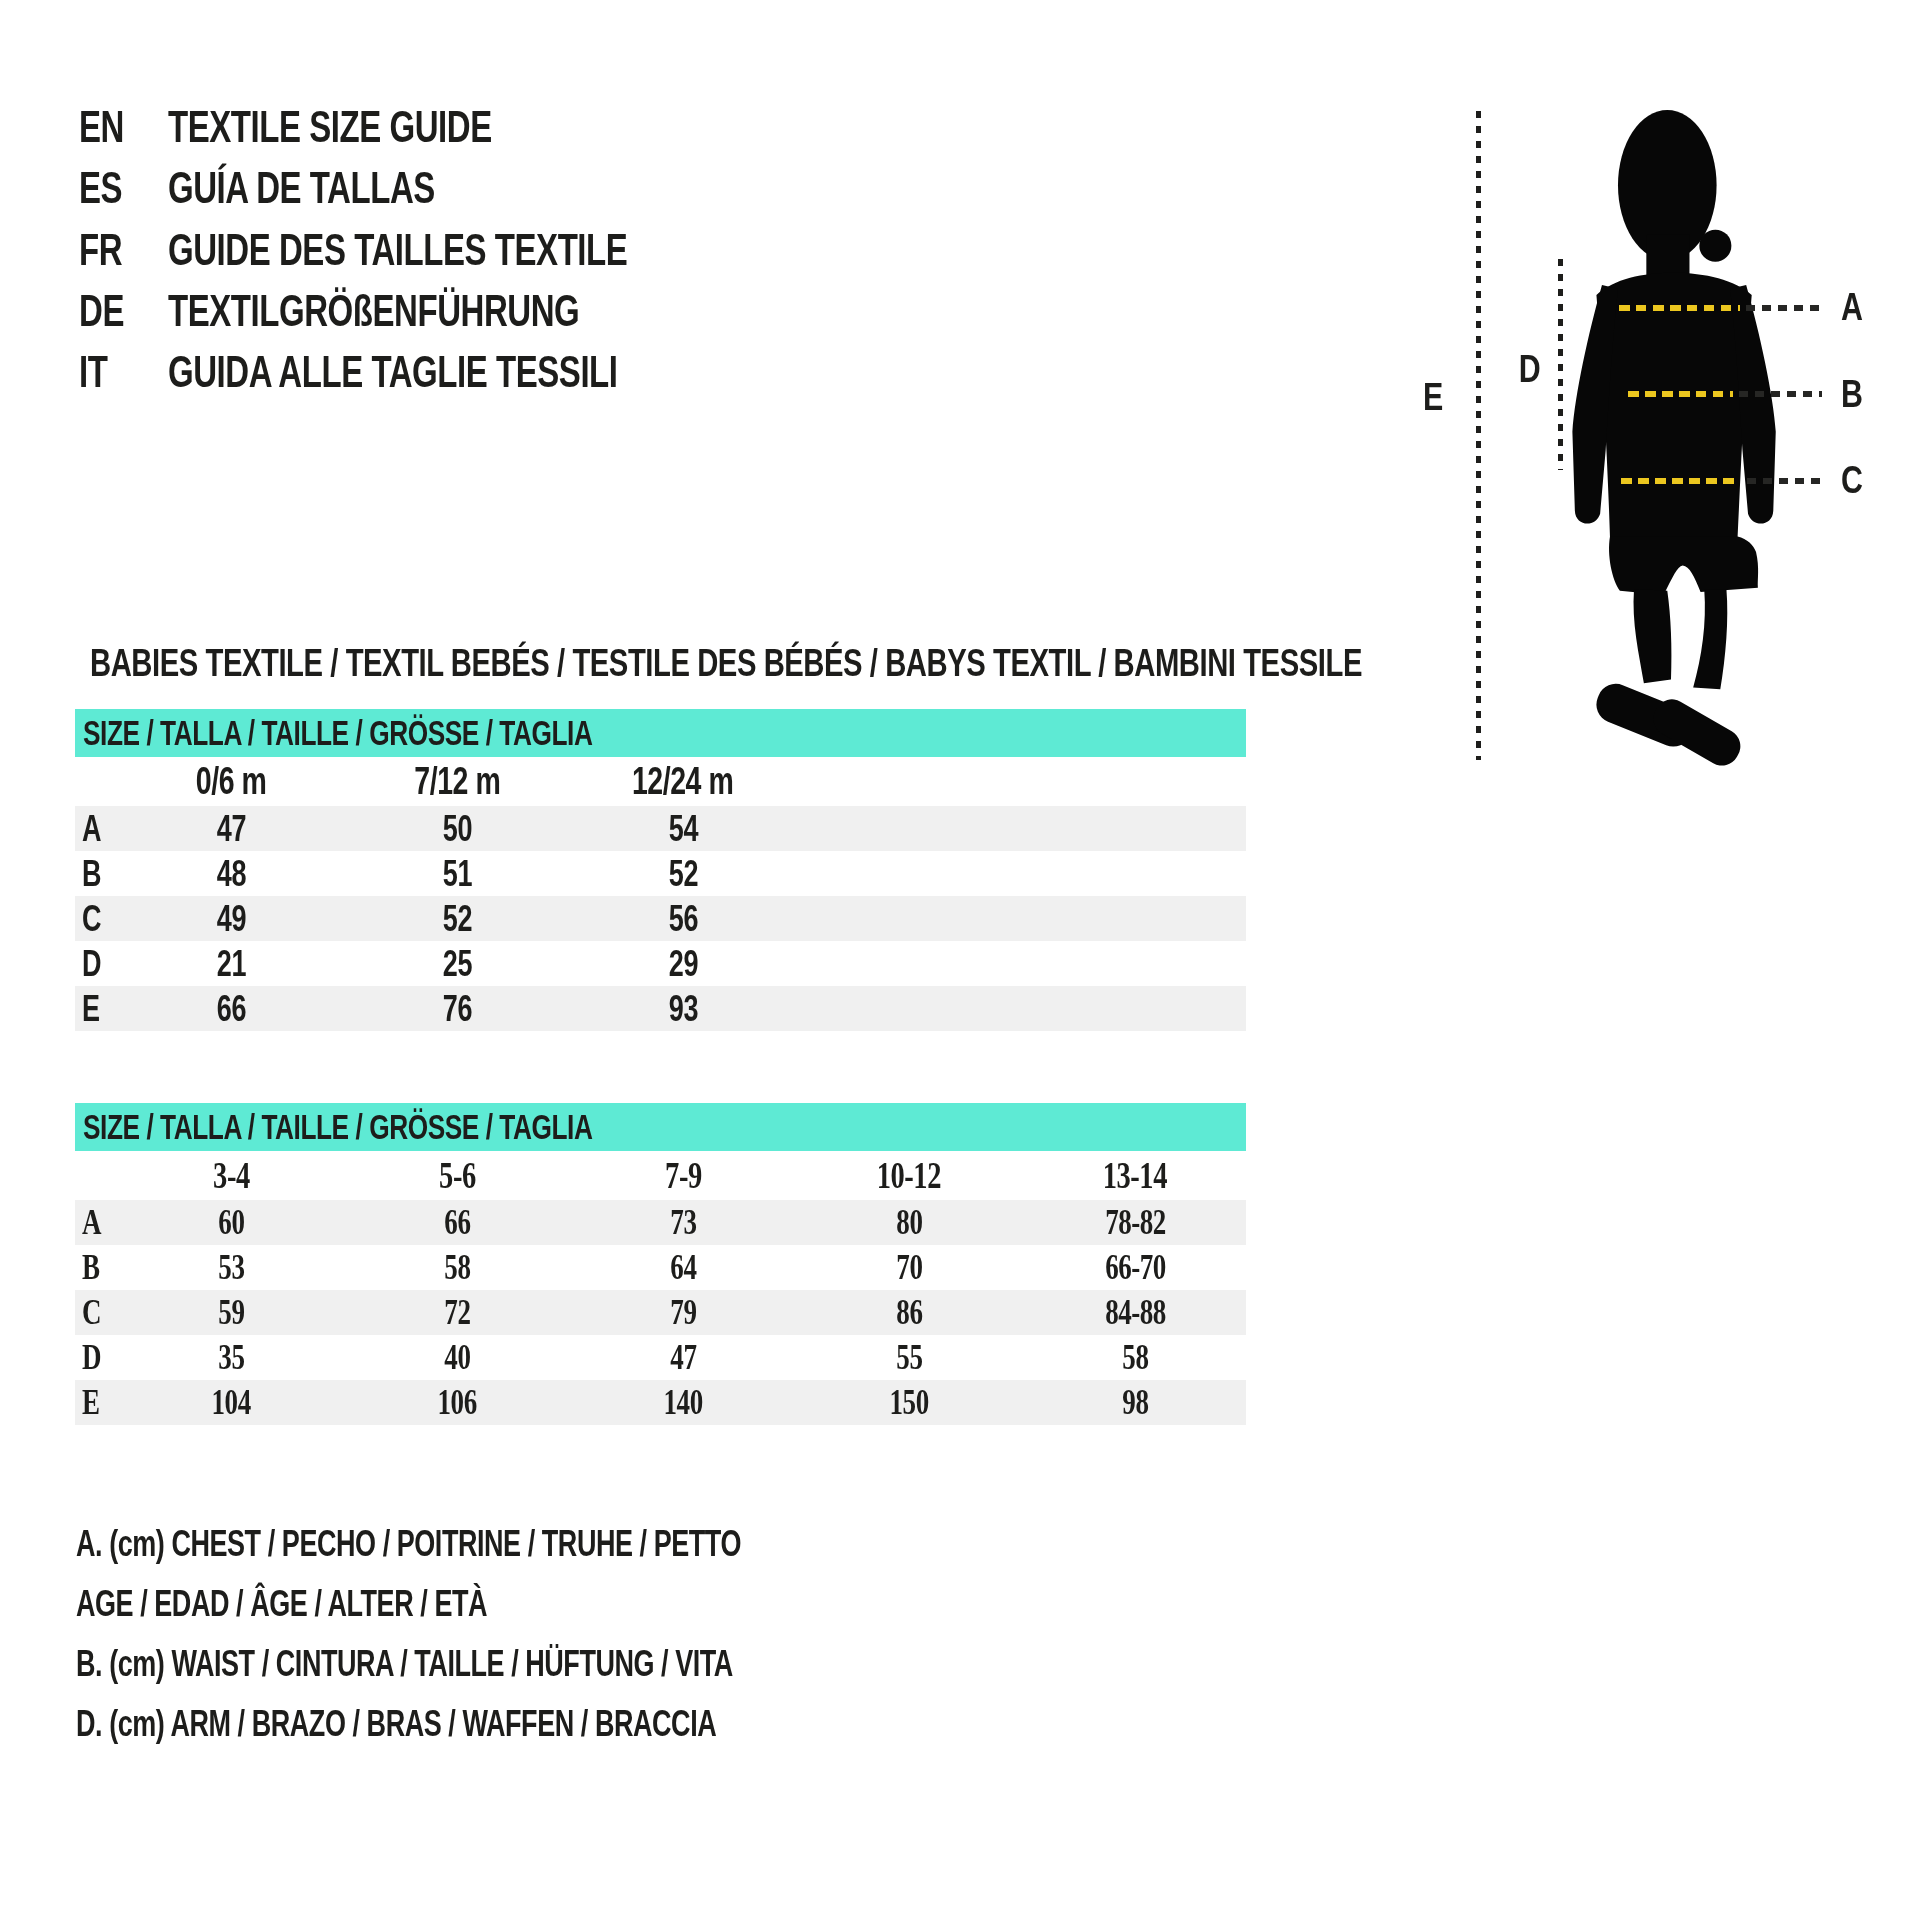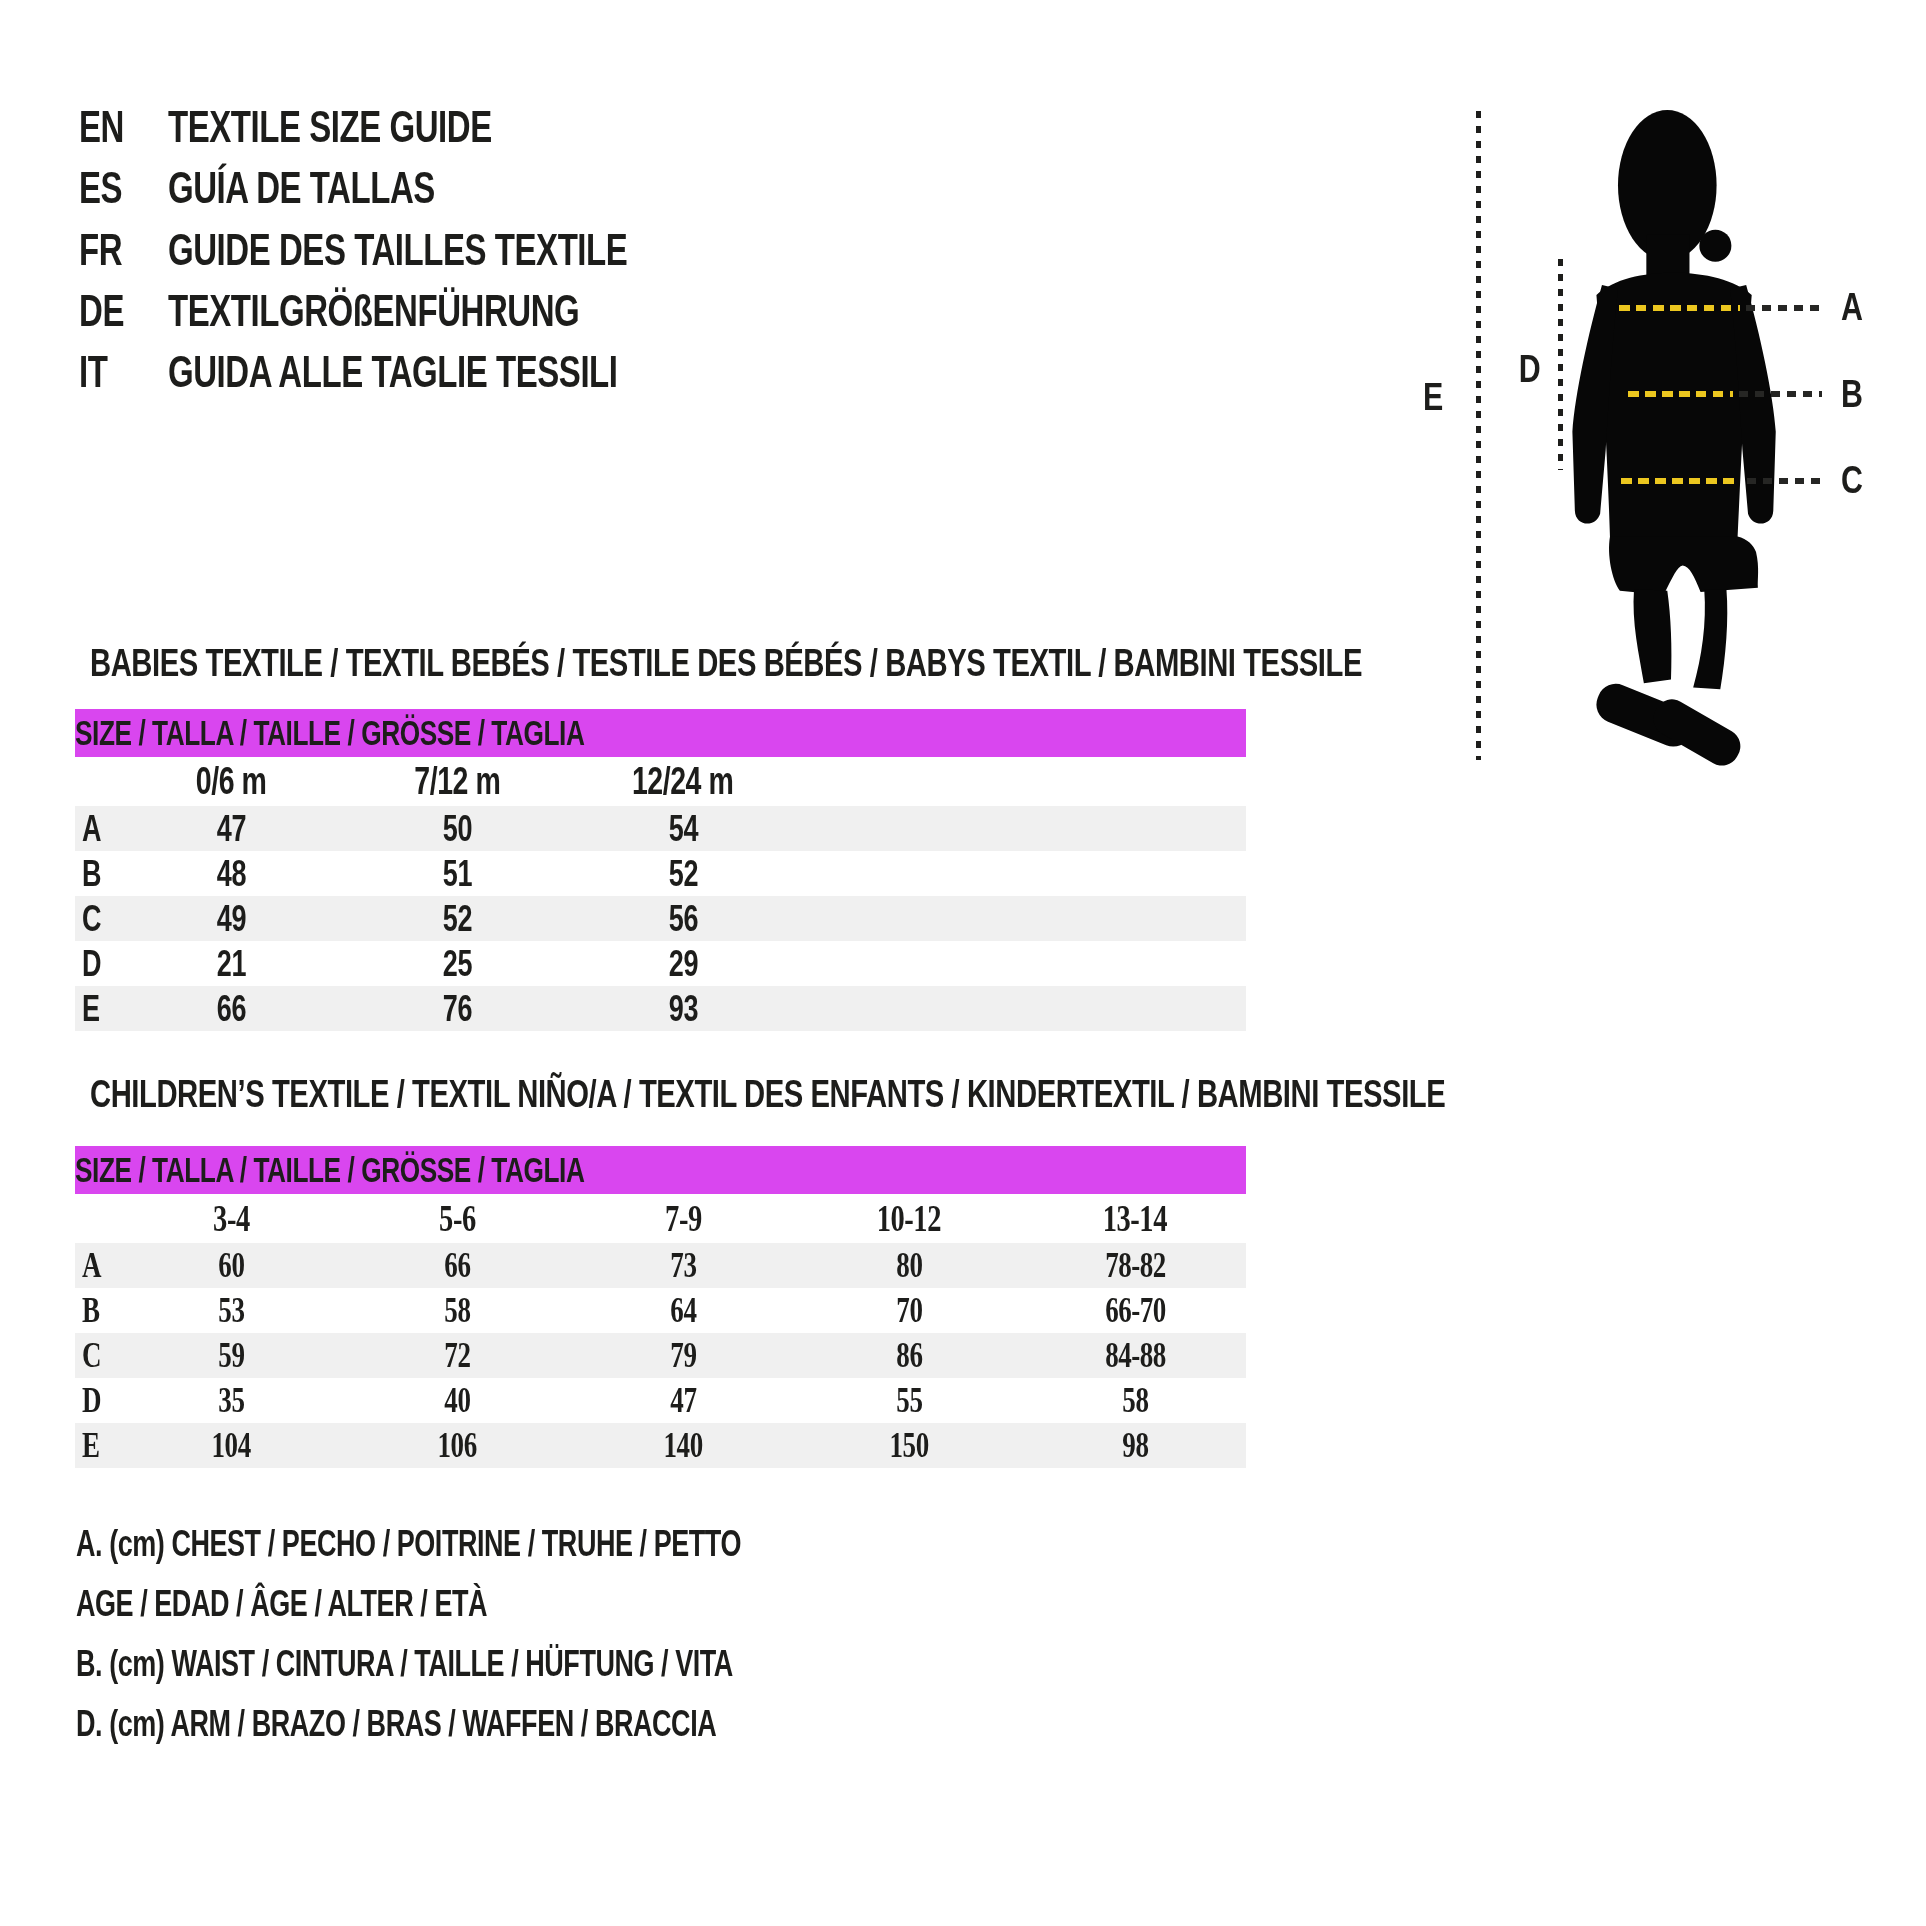--- a/index.html
+++ b/index.html
@@ -30,21 +30,21 @@
   .vdash{position:absolute;width:5px;
     background:repeating-linear-gradient(180deg,#1d1d1b 0 7.4px,transparent 7.4px 15px);}
   .hdash{position:absolute;height:6.2px;}
   .hdash.yellow{background:repeating-linear-gradient(90deg,#ecc71f 0 10.5px,transparent 10.5px 17px);}
   .hdash.dark{background:repeating-linear-gradient(90deg,#262624 0 8.6px,transparent 8.6px 16px);}
   .fig-label{position:absolute;font-size:38px;line-height:39px;}
   .fig-label .cond{transform:scaleX(0.8);}
   
   .size-table{position:absolute;left:75px;width:1171px;}
   .tbl-title{height:43px;line-height:43px;font-size:39px;margin-left:15px;}
-  .tbl-bar{height:48px;line-height:48px;background:#d946ef;padding-left:0;font-size:35px;box-sizing:border-box;}
+  .tbl-bar{height:48px;line-height:48px;background:#5eead4;padding-left:8px;font-size:35px;box-sizing:border-box;}
   .tbl-colhead{height:49px;line-height:49px;font-size:38px;display:grid;}
   .tbl-row{height:45px;line-height:45px;font-size:36px;display:grid;}
   .tbl-row.stripe{background:#f0f0f0;}
   .cols-babies{grid-template-columns:43px 226px 226px 226px;}
   .cols-children{grid-template-columns:43px 226px 226px 226px 226px 226px;font-family:Liberation Serif, serif;}
   .cell{text-align:center;}
   .cell-letter{text-align:left;padding-left:7.4px;}
   
   #legend{position:absolute;left:76px;top:1522px;}
   .legend-line{height:43px;line-height:43px;font-size:36px;margin-bottom:17px;}
@@ -160,22 +160,20 @@
     </div>
     <div class="tbl-row cols-babies stripe">
       <div class="cell-letter"><span class="cond">E</span></div>
       <div class="cell"><span class="cond cond-c">66</span></div>
       <div class="cell"><span class="cond cond-c">76</span></div>
       <div class="cell"><span class="cond cond-c">93</span></div>
     </div>
   </section>
 
   <section class="size-table" style="top:1072px;">
-    <div class="tbl-title">
-      <span class="cond">CHILDREN’S TEXTILE / TEXTIL NIÑO/A / TEXTIL DES ENFANTS / KINDERTEXTIL / BAMBINI TESSILE</span></div>
     <div class="tbl-bar" style="margin-top:31px;">
       <span class="cond">SIZE / TALLA / TAILLE / GRÖSSE / TAGLIA</span></div>
     <div class="tbl-colhead cols-children">
       <div class="cell-letter"></div>
       <div class="cell"><span class="cond cond-c">3-4</span></div>
       <div class="cell"><span class="cond cond-c">5-6</span></div>
       <div class="cell"><span class="cond cond-c">7-9</span></div>
       <div class="cell"><span class="cond cond-c">10-12</span></div>
       <div class="cell"><span class="cond cond-c">13-14</span></div>
     </div>

